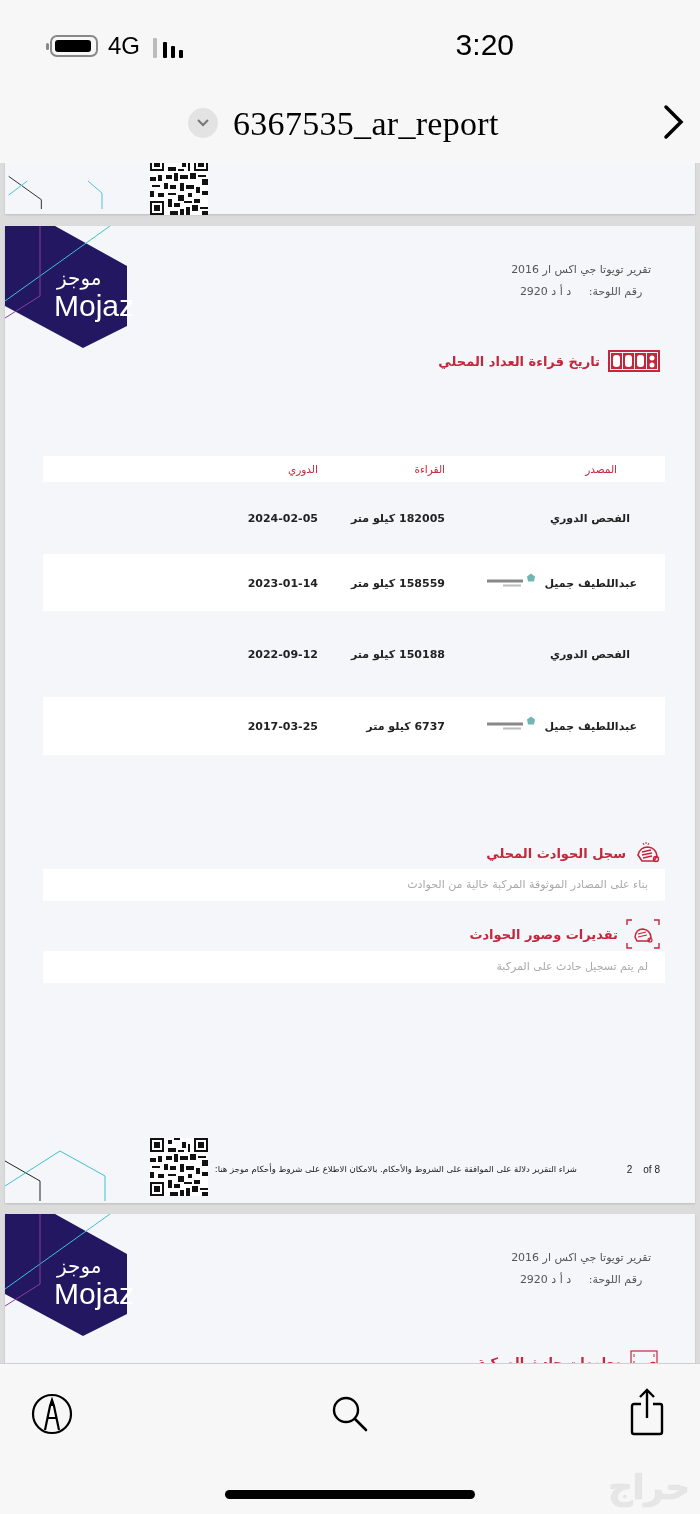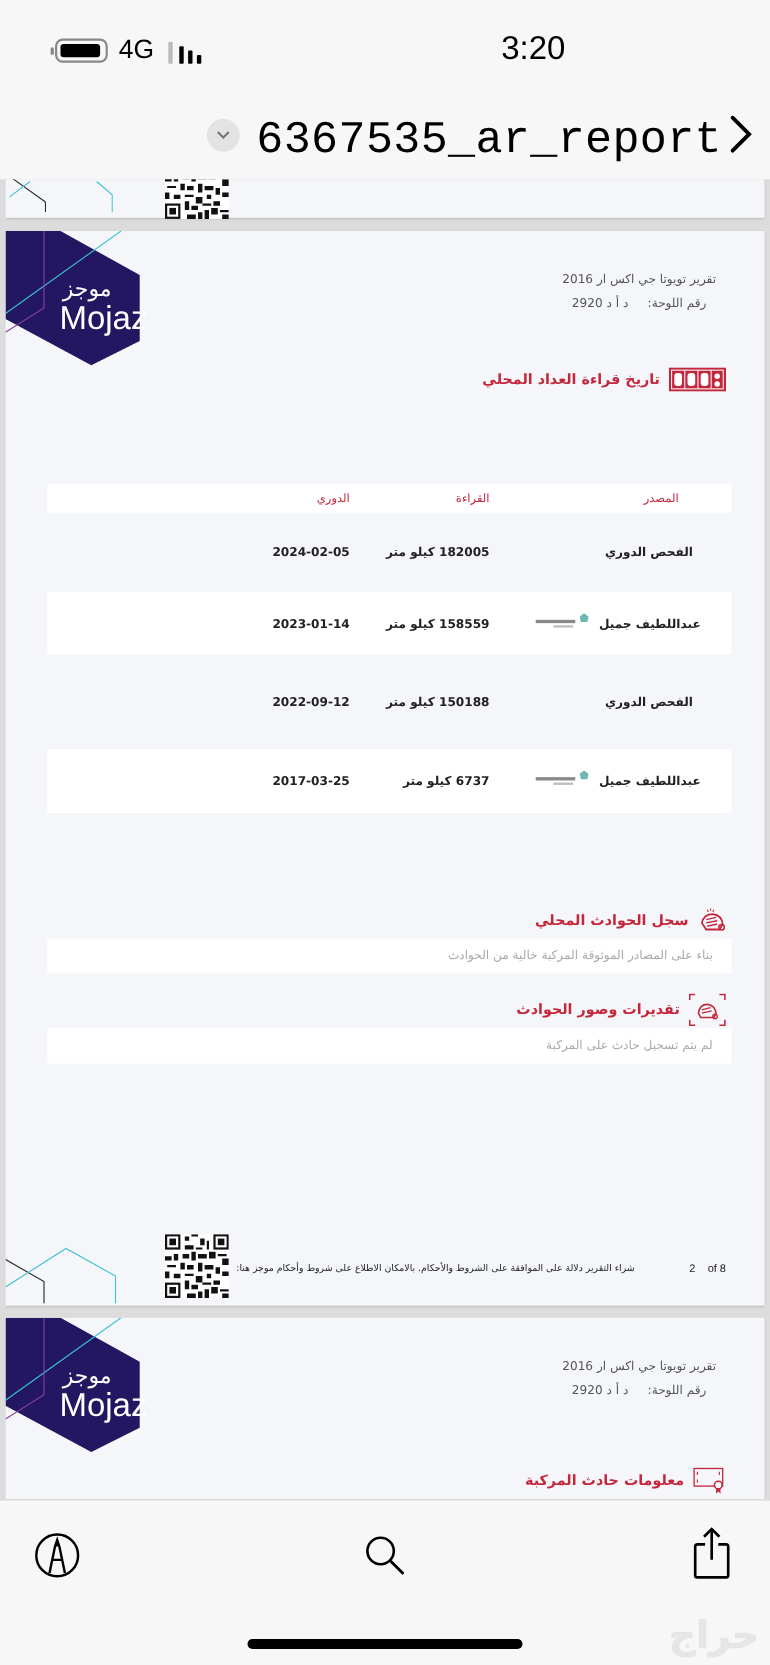--- a/index.html
+++ b/index.html
@@ -8,25 +8,25 @@
   .battery { position: absolute; left: 50px; top: 35px; width: 48px; height: 22px; border: 2px solid #888; border-radius: 7px; }
   .battery .fill { position: absolute; left: 3px; top: 3px; width: 36px; height: 12px; background: #000; border-radius: 3px; }
   .battery .nub { position: absolute; left: -6px; top: 6px; width: 3px; height: 7px; background: #888; border-radius: 2px; }
   .net { position: absolute; left: 108px; top: 32px; font-size: 24px; color: #000; font-family: "Liberation Sans", sans-serif; }
   .signal { position: absolute; left: 153px; top: 36px; width: 40px; height: 22px; }
   .signal span { position: absolute; bottom: 0; width: 4px; background: #000; border-radius: 1px; }
   .time { position: absolute; right: 82px; top: 28px; font-size: 30px; color: #000; font-family: "Liberation Sans", sans-serif; }
 
   .title-bar { position: absolute; top: 95px; left: 0; width: 700px; height: 68px; background: #f7f7f7; }
   .title-chev { position: absolute; left: 188px; top: 13px; width: 30px; height: 30px; border-radius: 50%; background: #e3e3e3; display: flex; align-items: center; justify-content: center; color: #777; font-size: 14px; }
-  .title-text { position: absolute; left: 233px; top: 10px; font-size: 41px; color: #000; font-family: Liberation Mono, monospace; letter-spacing: 0.3px; }
+  .title-text { position: absolute; left: 233px; top: 10px; font-size: 34px; color: #000; font-family: Liberation Serif, serif; letter-spacing: 0.3px; }
   .title-next { position: absolute; right: 14px; top: 8px; font-size: 36px; color: #000; font-family: "Liberation Sans", sans-serif; }
 
   .viewer { position: absolute; top: 163px; left: 0; width: 700px; height: 1200px; background: #dcdcdc; overflow: hidden; }
-  .page { position: absolute; left: 5px; width: 690px; background: #f4f6f9; box-shadow: 0 1px 2px rgba(0,0,0,0.15); }
+  .page { position: absolute; left: 5px; width: 690px; background: #f4f6f9; box-shadow: 0 1px 2px rgba(0,0,0,0.15); margin-top: 16px; }
   .page-footer { position: absolute; left: 0; width: 690px; height: 70px; }
   .footer-deco { position: absolute; left: 0; top: 0; width: 110px; height: 70px; }
   .qr-wrap { position: absolute; left: 145px; width: 58px; height: 58px; }
   .footer-text { position: absolute; left: 212px; width: 360px; font-size: 8.5px; color: #222; direction: rtl; text-align: right; white-space: nowrap; }
   .page-num { position: absolute; right: 35px; font-size: 10px; color: #222; font-family: "Liberation Sans", sans-serif; }
 
   .logo-wrap { position: absolute; left: 0; top: 0; width: 130px; height: 125px; }
   .logo-ar { position: absolute; left: 52px; top: 40px; font-size: 20px; color: #fff; }
   .logo-en { position: absolute; left: 49px; top: 63px; font-size: 30px; color: #fff; font-family: "Liberation Sans", sans-serif; }
 

